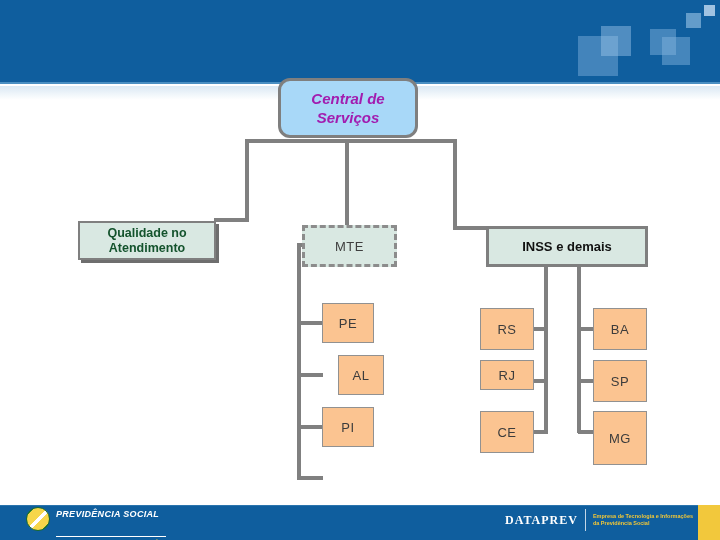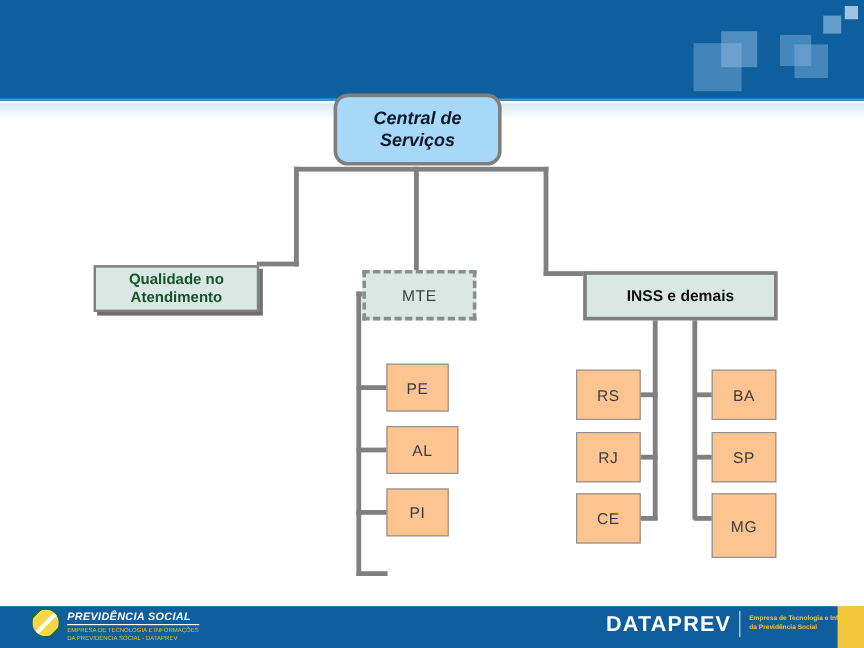--- a/index.html
+++ b/index.html
@@ -37,21 +37,21 @@
 
   
   .conn { position:absolute; background:#808080; }
 
   
   .node { position:absolute; display:flex; align-items:center; justify-content:center;
           text-align:center; }
   .box-root {
     left:278px; top:78px; width:140px; height:60px;
     background:#a8d8f8; border:3px solid #7f7f7f; border-radius:12px;
-    font-weight:bold; font-style:italic; font-size:15px; line-height:19px; color:#0f172a;
+    font-weight:bold; font-style:italic; font-size:15px; line-height:19px; color:#a21caf;
   }
   .box-qualidade {
     left:78px; top:221px; width:138px; height:39px;
     background:#d9e8e2; border:2px solid #7f7f7f;
     box-shadow:3px 3px 0 #6e6e6e;
     font-weight:bold; font-size:12.5px; line-height:15px; color:#14532d;
   }
   .box-mte {
     left:302px; top:225px; width:95px; height:42px;
     background:#d9e8e2; border:3px dashed #8c8c8c;
@@ -60,48 +60,48 @@
   .box-inss {
     left:486px; top:226px; width:162px; height:41px;
     background:#d9e8e2; border:3px solid #7f7f7f;
     font-weight:bold; font-size:13px; color:#111111;
   }
   .state {
     background:#fbc491; border:1px solid #919191;
     font-size:13px; color:#3c3c3c; letter-spacing:0.5px;
   }
   .pe { left:322px; top:303px; width:52px; height:40px; }
-  .al { left:322px; top:355px; width:60px; height:40px; }
+  .al { left:338px; top:355px; width:46px; height:40px; }
   .pi { left:322px; top:407px; width:52px; height:40px; }
   .ma { left:322px; top:458px; width:52px; height:40px; }
   .rs { left:480px; top:308px; width:54px; height:42px;text-align:center; }
-  .rj { left:480px; top:360px; width:54px; height:42px; }
+  .rj { left:480px; top:360px; width:54px; height:30px; }
   .ce { left:480px; top:411px; width:54px; height:42px; }
   .ba { left:593px; top:308px; width:54px; height:42px; }
   .sp { left:593px; top:360px; width:54px; height:42px; }
   .mg { left:593px; top:411px; width:54px; height:54px; }
 
   
   .prev-logo { position:absolute; left:26px; top:507px; display:flex; }
   .prev-circle {
     width:24px; height:24px; border-radius:50%;
     background:linear-gradient(135deg,#2f8a3a 18%, #f6d64a 18% 46%, #ffffff 46% 58%, #f6d64a 58% 82%, #2f8a3a 82%);
     border:1.5px solid #1d6b2a; flex:0 0 auto;
   }
   .prev-text { margin-left:6px; padding-top:2px; }
   .prev-title {
     color:#ffffff; font-weight:bold; font-style:italic; font-size:9px;
-    letter-spacing:0.3px; border-bottom:1px solid #ffffff; padding-bottom:1px;
+    letter-spacing:0.3px; border-bottom:1px solid #ffffff; padding-bottom:17px;
     white-space:nowrap;
   }
   .prev-sub { color:#e9c23a; font-size:5px; line-height:6px; margin-top:2px; white-space:nowrap; }
 
   .dataprev-logo { position:absolute; left:505px; top:509px; display:flex; align-items:center; }
   .dataprev-title {
-    color:#ffffff; font-weight:bold; font-size:18px; letter-spacing:1px; white-space:nowrap;
+    color:#ffffff; font-weight:bold; font-size:12px; letter-spacing:1px; white-space:nowrap;font-family:Liberation Serif, serif;
   }
   .dataprev-divider { width:1px; height:22px; background:rgba(255,255,255,0.75); margin:0 7px; }
   .dataprev-sub { color:#f2c737; font-size:5.5px; line-height:7px; font-weight:bold; white-space:nowrap; }
 </style>
 </head>
 <body>
 
 <div class="slide">
 
   <div class="band-top">

